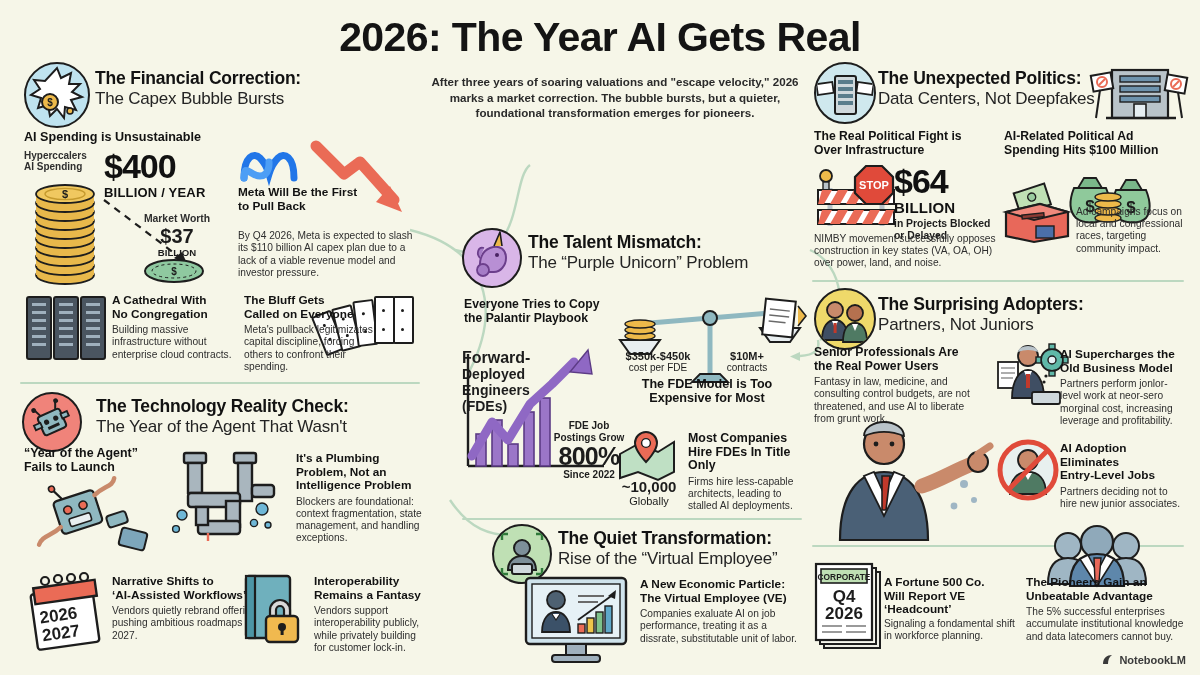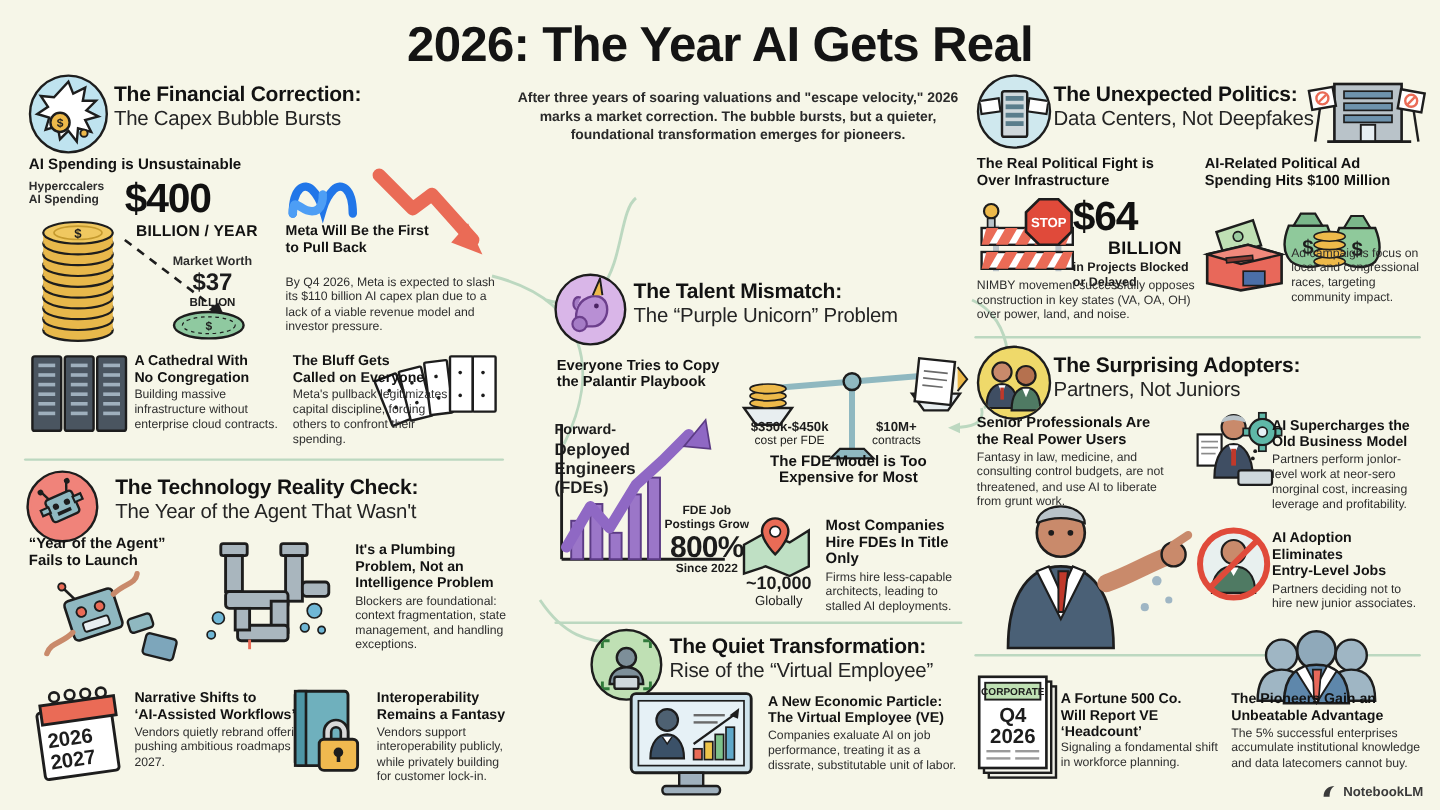--- a/index.html
+++ b/index.html
@@ -24,21 +24,21 @@
   }
 
   .sec-title{font-size:17.5px;font-weight:bold;color:#121212;line-height:20px;letter-spacing:-.2px;}
   .sec-sub{font-size:17px;font-weight:normal;color:#242424;line-height:21px;letter-spacing:-.2px;}
 
   .hd{font-size:11.8px;font-weight:bold;line-height:13.6px;color:#121212;}
   .bd{font-size:10.2px;line-height:12.2px;color:#2e2e2e;}
   .mini{font-size:9.6px;line-height:11.4px;color:#2e2e2e;}
 
   .big-num{font-size:34px;font-weight:bold;line-height:32px;letter-spacing:-1px;color:#111;}
-  .num-unit{font-size:13px;font-weight:bold;letter-spacing:.2px;color:#111;text-align:center;}
+  .num-unit{font-size:13px;font-weight:bold;letter-spacing:.2px;color:#111;}
 
   .icon{position:absolute;}
   .blk{position:absolute;}
 
   
   .divider{position:absolute;height:2px;background:#bcd8c0;border-radius:2px;}
 
   
   .badge{
     position:absolute;border-radius:50%;border:2.6px solid #1d1d1d;
@@ -357,21 +357,21 @@
       <rect x="14" y="86" width="10" height="32"></rect>
       <rect x="30" y="72" width="10" height="46"></rect>
       <rect x="46" y="96" width="10" height="22"></rect>
       <rect x="62" y="64" width="10" height="54"></rect>
       <rect x="78" y="50" width="10" height="68"></rect>
     </g>
     <path d="M10,108 L30,74 L46,92 L68,56 L90,36 L112,14" stroke="#8f68c4" stroke-width="9" fill="none" stroke-linejoin="round" stroke-linecap="round"></path>
     <polygon points="126,2 108,24 130,26" fill="#8f68c4" stroke="#5c3b85" stroke-width="1.4"></polygon>
   </svg>
   <div class="blk" style="left:462px;top:350px;width:100px;">
-    <div style="font-size:12px;font-weight:bold;line-height:16px;">Forward-</div>
+    <div style="font-size:16px;font-weight:bold;line-height:16px;">Forward-</div>
     <div style="font-size:14px;font-weight:bold;line-height:16px;">Deployed</div>
     <div style="font-size:14px;font-weight:bold;line-height:16px;">Engineers</div>
     <div style="font-size:14px;font-weight:bold;line-height:16px;">(FDEs)</div>
   </div>
   <div class="blk" style="left:546px;top:420px;width:86px;text-align:center;">
     <div style="font-size:10px;font-weight:bold;line-height:11.6px;">FDE Job</div>
     <div style="font-size:10px;font-weight:bold;line-height:11.6px;">Postings Grow</div>
     <div style="font-size:25px;font-weight:bold;line-height:26px;letter-spacing:-.7px;">800%</div>
     <div style="font-size:10px;font-weight:bold;">Since 2022</div>
   </div>

